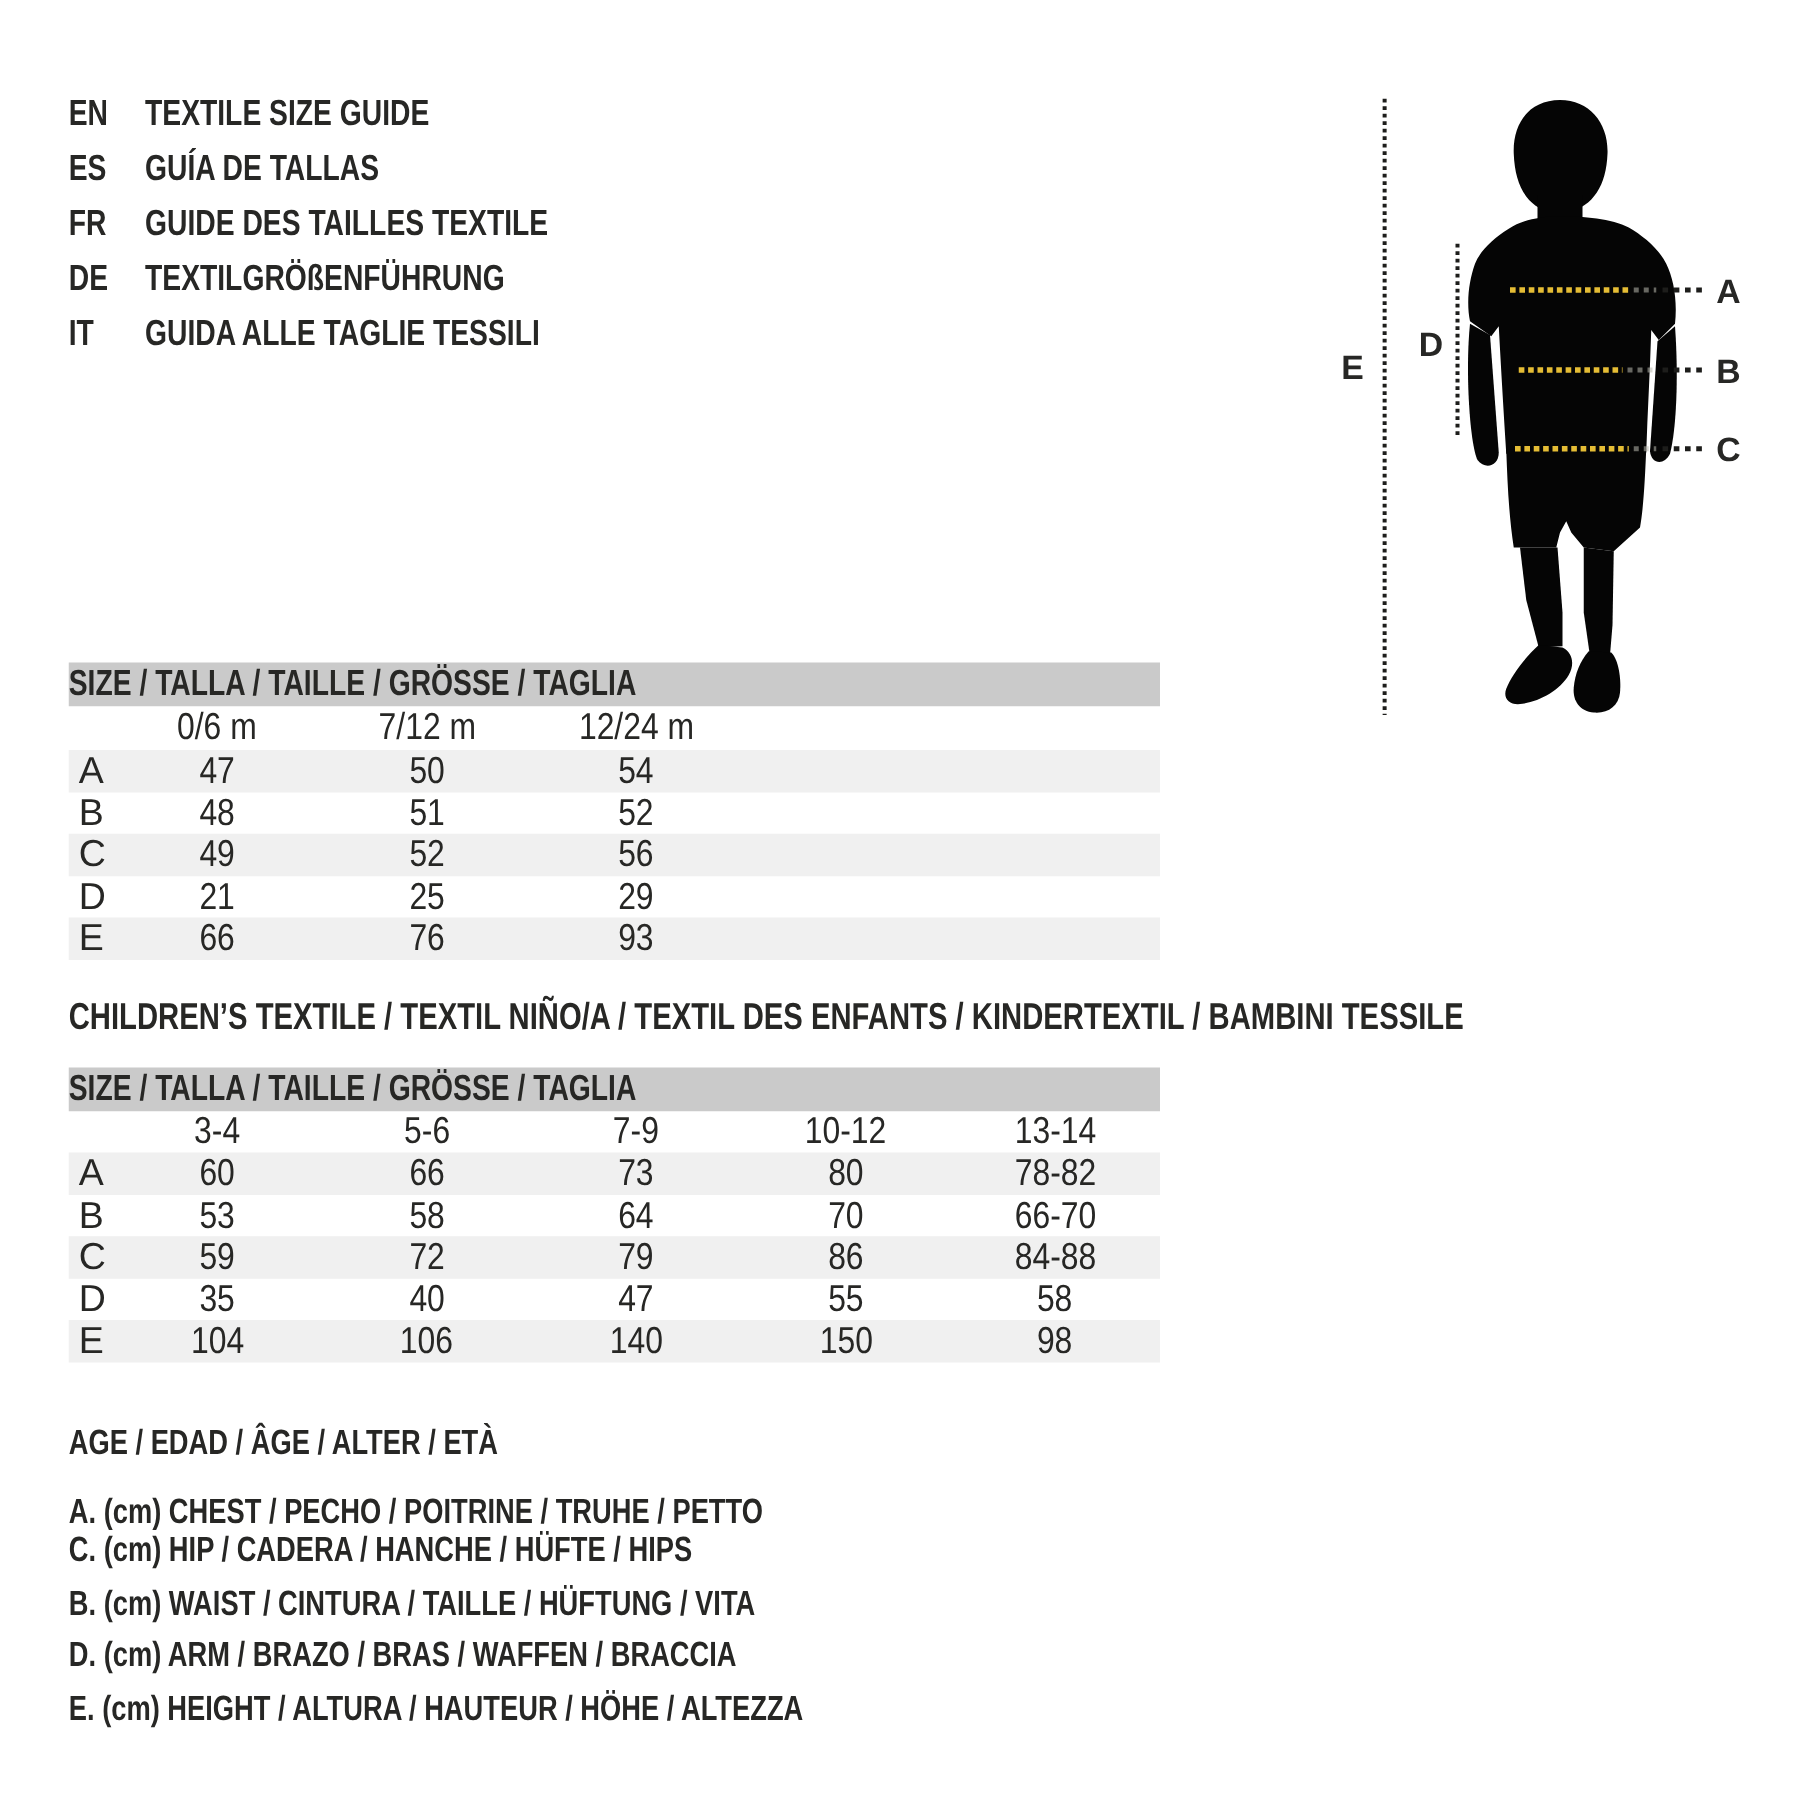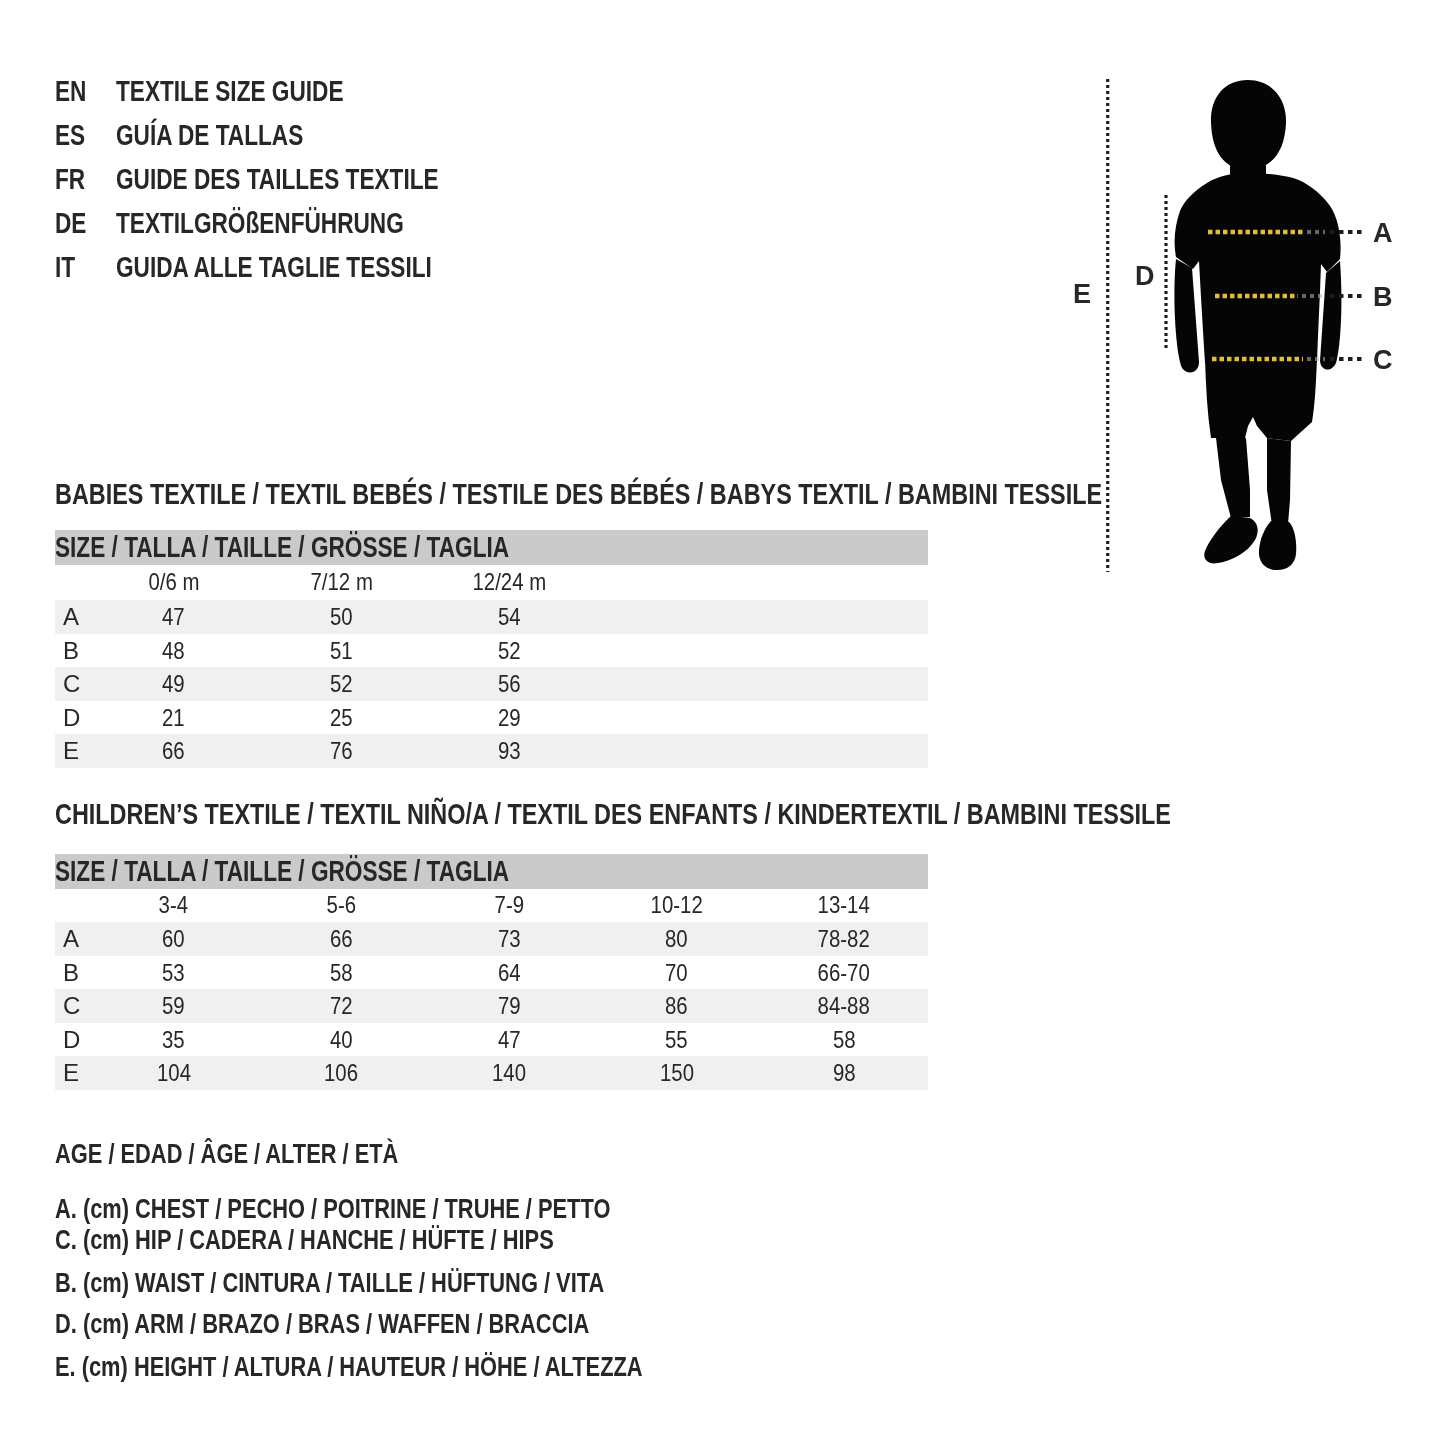--- a/index.html
+++ b/index.html
@@ -10,21 +10,21 @@
   .lang-header{position:absolute;left:0;top:0;width:100%;height:0;}
   .lang-row{position:absolute;left:55px;height:30px;font-size:29px;font-weight:700;line-height:30px;}
   .lang-code{position:absolute;left:0;top:0;}
   .lang-title{position:absolute;left:61px;top:0;}
   
   .stitle{position:absolute;left:55px;font-size:30px;font-weight:700;line-height:30px;white-space:nowrap;}
   
   .size-bar{position:absolute;left:55px;width:873px;height:35px;background:#cacaca;
             font-size:29px;font-weight:700;line-height:35px;box-sizing:border-box;}
   
-  .trow{position:absolute;left:55px;width:873px;height:34px;display:flex;font-size:24px;line-height:34px;}
+  .trow{position:absolute;left:55px;width:873px;height:34px;display:flex;font-size:30px;line-height:34px;}
   .trow.stripe{background:#f0f0f0;}
   .tlabel{width:27px;padding-left:8px;flex:none;}
   .tcell{width:167.6px;flex:none;text-align:center;}
   .tcell > span{display:inline-block;transform:scaleX(0.85);transform-origin:50% 50%;}
   
   .legend-line{position:absolute;left:55px;font-size:28px;font-weight:700;line-height:30px;white-space:nowrap;}
   
   .fig{position:absolute;left:1060px;top:60px;width:385px;height:530px;}
   .fig text{font-family:"Liberation Sans",sans-serif;font-size:27px;font-weight:700;fill:#272725;}
 </style>
@@ -96,21 +96,20 @@
       <line x1="270" y1="299" x2="302" y2="299" stroke="#1d1d1b" stroke-width="4" stroke-dasharray="4.5 4.5"></line>
     </g>
 
     <text x="313" y="182">A</text>
     <text x="313" y="246">B</text>
     <text x="313" y="309">C</text>
     <text x="75" y="225">D</text>
     <text x="13" y="243">E</text>
   </svg>
 
-  <div class="stitle" style="top:479px"><span class="cond">BABIES TEXTILE / TEXTIL BEBÉS / TESTILE DES BÉBÉS / BABYS TEXTIL / BAMBINI TESSILE</span></div>
   <div class="size-bar" style="top:530px"><span class="cond">SIZE / TALLA / TAILLE / GRÖSSE / TAGLIA</span></div>
   <div>
       <div class="trow" style="top: 565px;">
         <span class="tlabel"></span>
         <span class="tcell"><span>0/6 m</span></span>
         <span class="tcell"><span>7/12 m</span></span>
         <span class="tcell"><span>12/24 m</span></span>
         <span class="tcell"><span></span></span>
         <span class="tcell"><span></span></span>
       </div>

